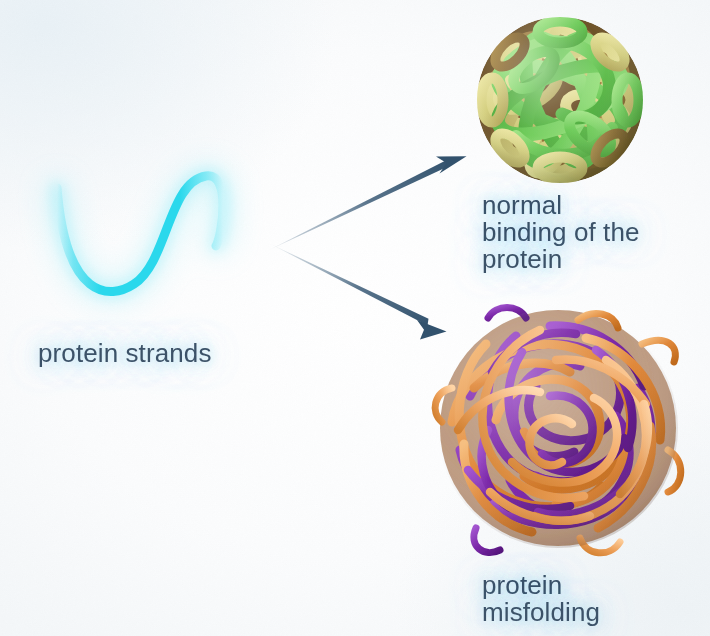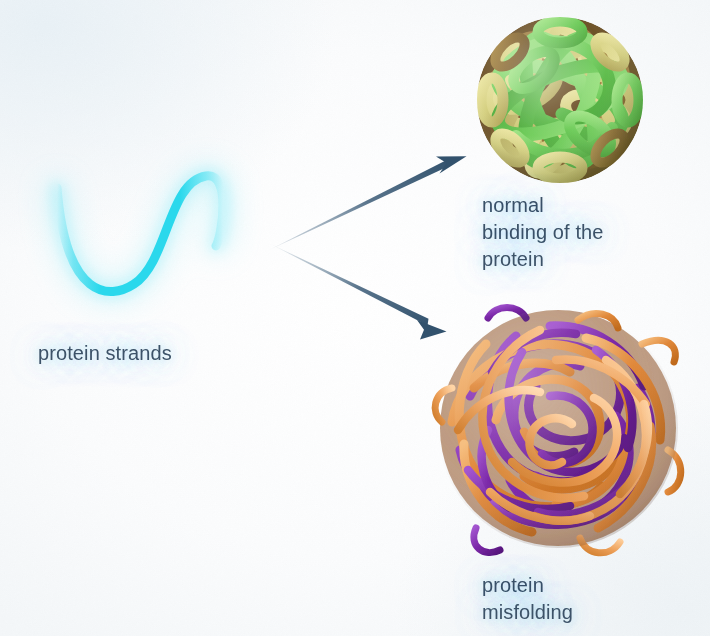--- a/index.html
+++ b/index.html
@@ -26,21 +26,21 @@
     inset: 0;
     pointer-events: none;
     opacity: .5;
     mix-blend-mode: multiply;
   }
 
   
   .label {
     position: absolute;
     color: #3c5268;
-    font-size: 20px;
+    font-size: 26px;
     line-height: 27px;
     letter-spacing: .1px;
     white-space: pre-line;
     text-shadow:
       0 0 14px rgba(150, 215, 240, .75),
       0 0 28px rgba(165, 222, 245, .55),
       0 0 46px rgba(185, 230, 248, .40);
   }
   #label-protein-strands { left: 38px; top: 340px; text-align: right; }
   #label-normal-binding  { left: 482px; top: 192px; }

